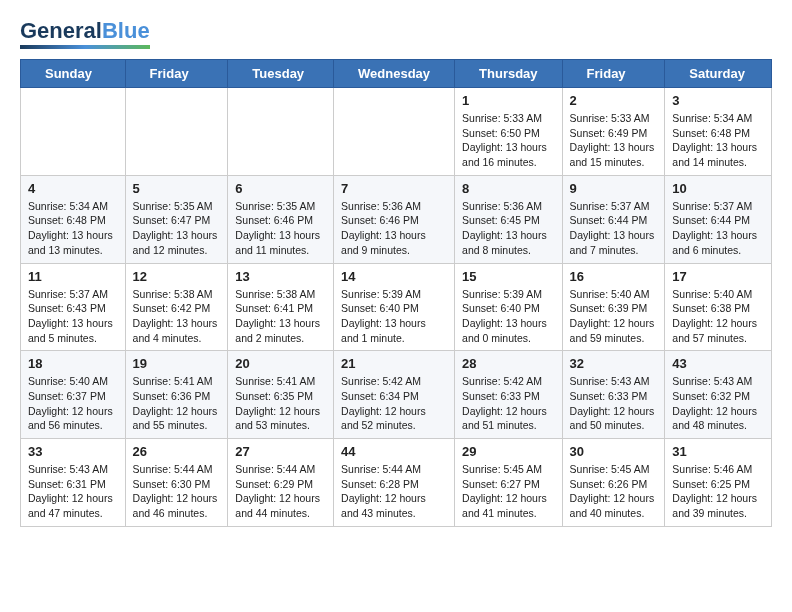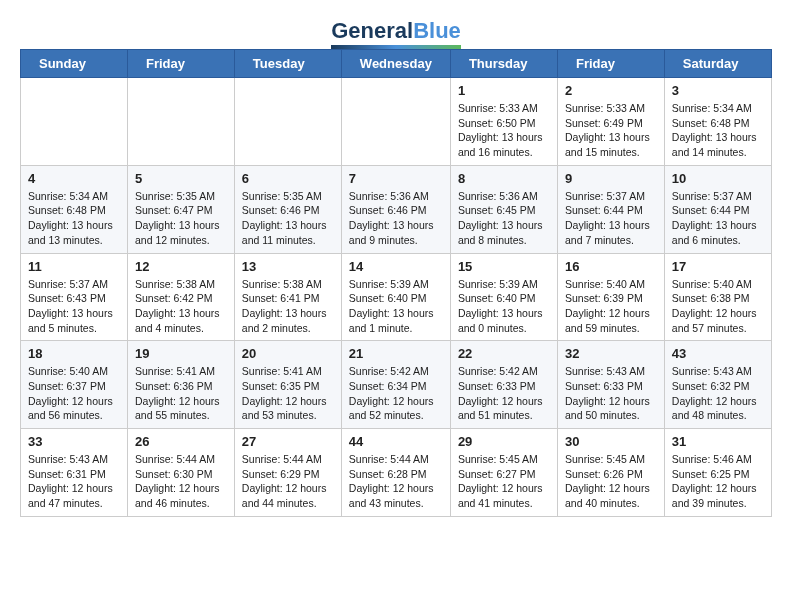--- a/index.html
+++ b/index.html
@@ -5,22 +5,23 @@
     * { box-sizing: border-box; margin: 0; padding: 0; }
     body {
       font-family: Arial, sans-serif;
       background: #fff;
       width: 792px;
       min-height: 612px;
       padding: 20px;
     }
     .header {
       display: flex;
-      justify-content: center;
+      justify-content: flex-start;
       align-items: flex-start;
+      margin-bottom: 10px;
     }
     .logo {
       display: flex;
       flex-direction: column;
       align-items: flex-start;
     }
     .logo-text {
       font-size: 22px;
       font-weight: bold;
       color: #1a3a5c;
@@ -50,21 +51,21 @@
     }
     .calendar {
       width: 100%;
       border-collapse: collapse;
       border: 1px solid #ccc;
     }
     .calendar th {
       background-color: #3a72b5;
       color: #fff;
       text-align: left;
-      padding: 6px 18px;
+      padding: 6px 24px;
       font-size: 13px;
       border: 1px solid #2a5a9a;
     }
     .calendar td {
       vertical-align: top;
       padding: 5px 7px;
       border: 1px solid #ccc;
       font-size: 11px;
       color: #222;
       width: calc(100% / 7);
@@ -273,21 +274,21 @@
 and 53 minutes.</div>
         </td>
         <td>
           <span class="day-num">21</span>
           <div class="day-info" style="white-space: pre-line;">Sunrise: 5:42 AM
 Sunset: 6:34 PM
 Daylight: 12 hours
 and 52 minutes.</div>
         </td>
         <td>
-          <span class="day-num">22</span>
+          <span class="day-num">28</span>
           <div class="day-info" style="white-space: pre-line;">Sunrise: 5:42 AM
 Sunset: 6:33 PM
 Daylight: 12 hours
 and 51 minutes.</div>
         </td>
         <td>
           <span class="day-num">32</span>
           <div class="day-info" style="white-space: pre-line;">Sunrise: 5:43 AM
 Sunset: 6:33 PM
 Daylight: 12 hours

